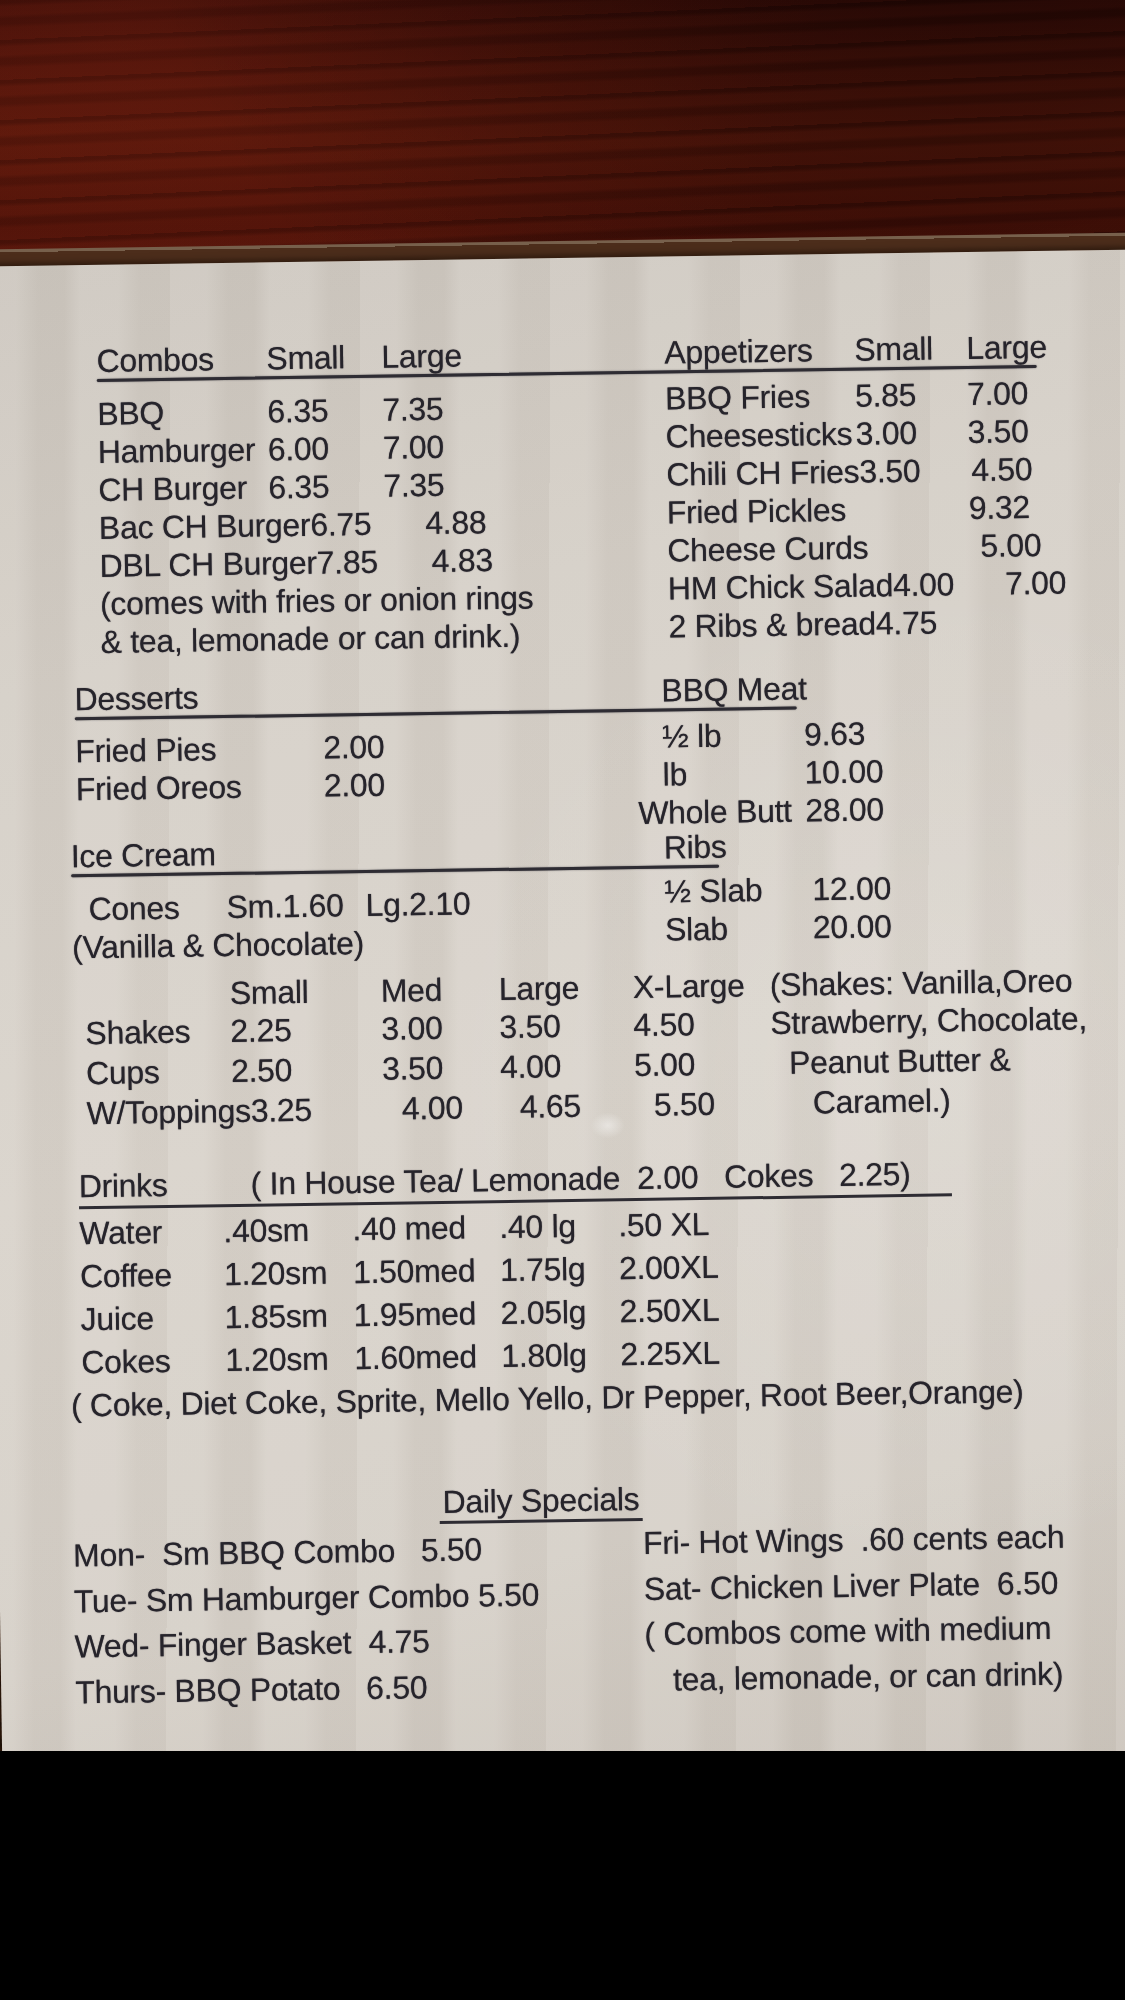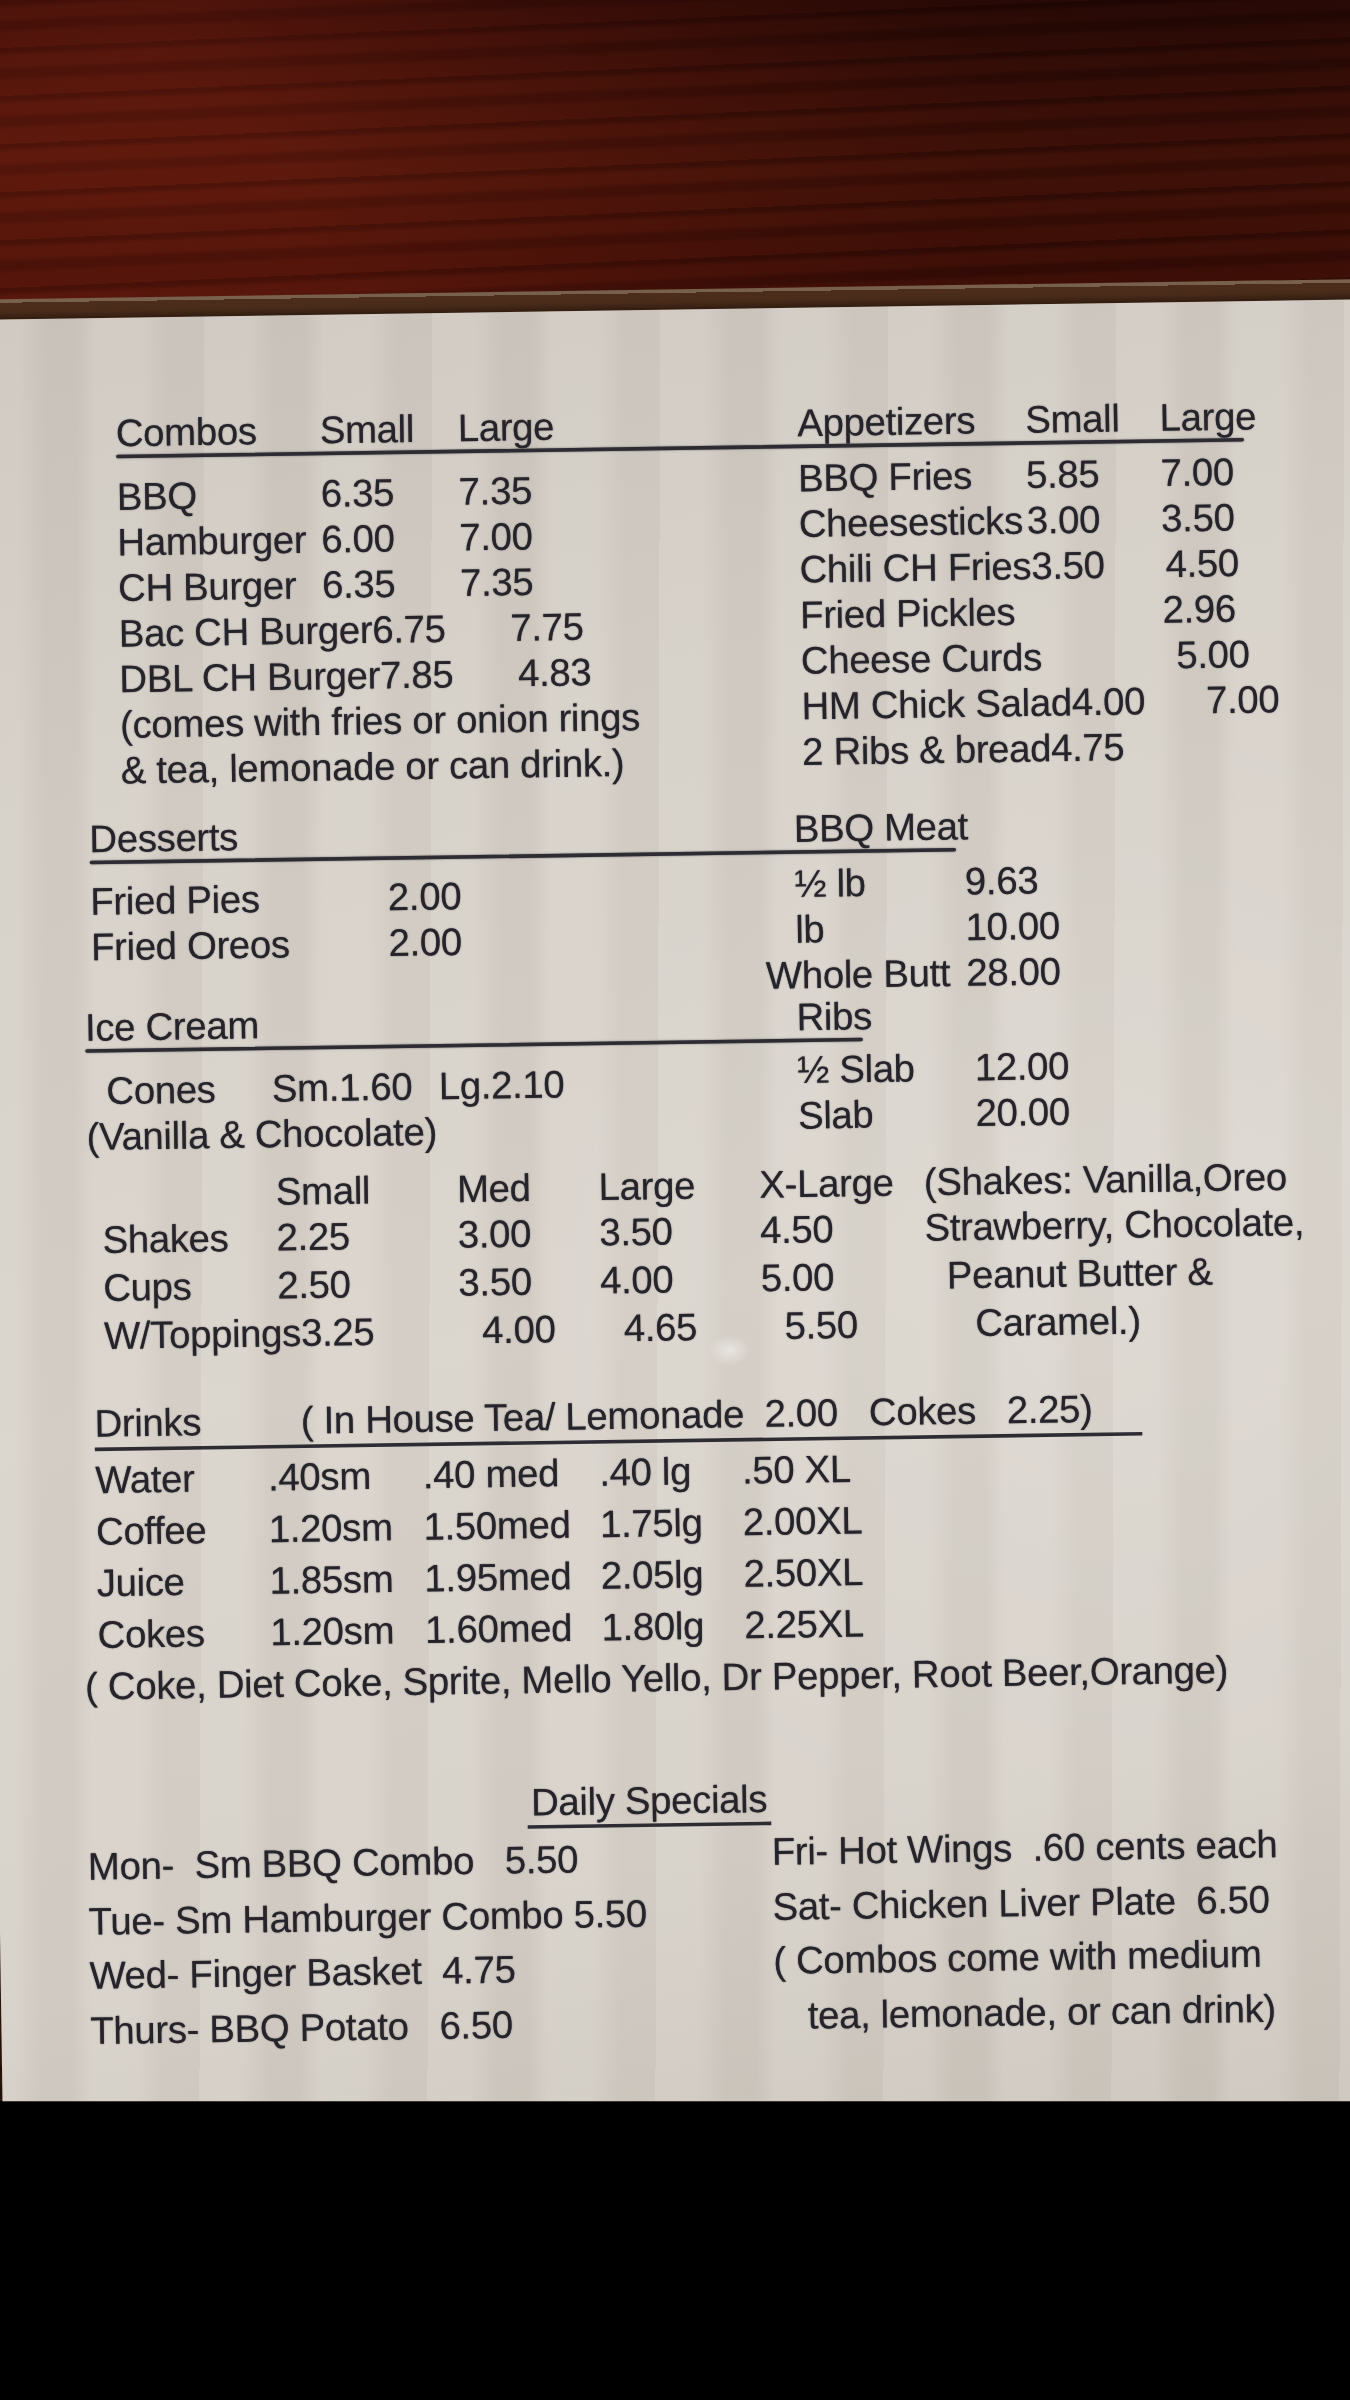--- a/index.html
+++ b/index.html
@@ -95,21 +95,21 @@
             <span class="cell">7.00</span>
           </div>
           <div class="row">
             <span class="cell cw-name">CH Burger</span>
             <span class="cell cw-s">6.35</span>
             <span class="cell">7.35</span>
           </div>
           <div class="row">
             <span class="cell cw-name">Bac CH Burger</span>
             <span class="cell cw-s">6.75</span>
-            <span class="cell">7.75</span>
+            <span class="cell">4.88</span>
           </div>
           <div class="row">
             <span class="cell cw-name">DBL CH Burger</span>
             <span class="cell cw-s">7.85</span>
             <span class="cell">4.83</span>
           </div>
         </div>
         <div class="line">(comes with fries or onion rings</div>
         <div class="line">&amp; tea, lemonade or can drink.)</div>
       </div>
@@ -132,21 +132,21 @@
             <span class="cell">3.50</span>
           </div>
           <div class="row">
             <span class="cell aw-name">Chili CH Fries</span>
             <span class="cell aw-s">3.50</span>
             <span class="cell">4.50</span>
           </div>
           <div class="row">
             <span class="cell aw-name">Fried Pickles</span>
             <span class="cell aw-s"></span>
-            <span class="cell">2.96</span>
+            <span class="cell">9.32</span>
           </div>
           <div class="row">
             <span class="cell aw-name">Cheese Curds</span>
             <span class="cell aw-s"></span>
             <span class="cell">5.00</span>
           </div>
           <div class="row">
             <span class="cell aw-name">HM Chick Salad</span>
             <span class="cell aw-s">4.00</span>
             <span class="cell">7.00</span>

